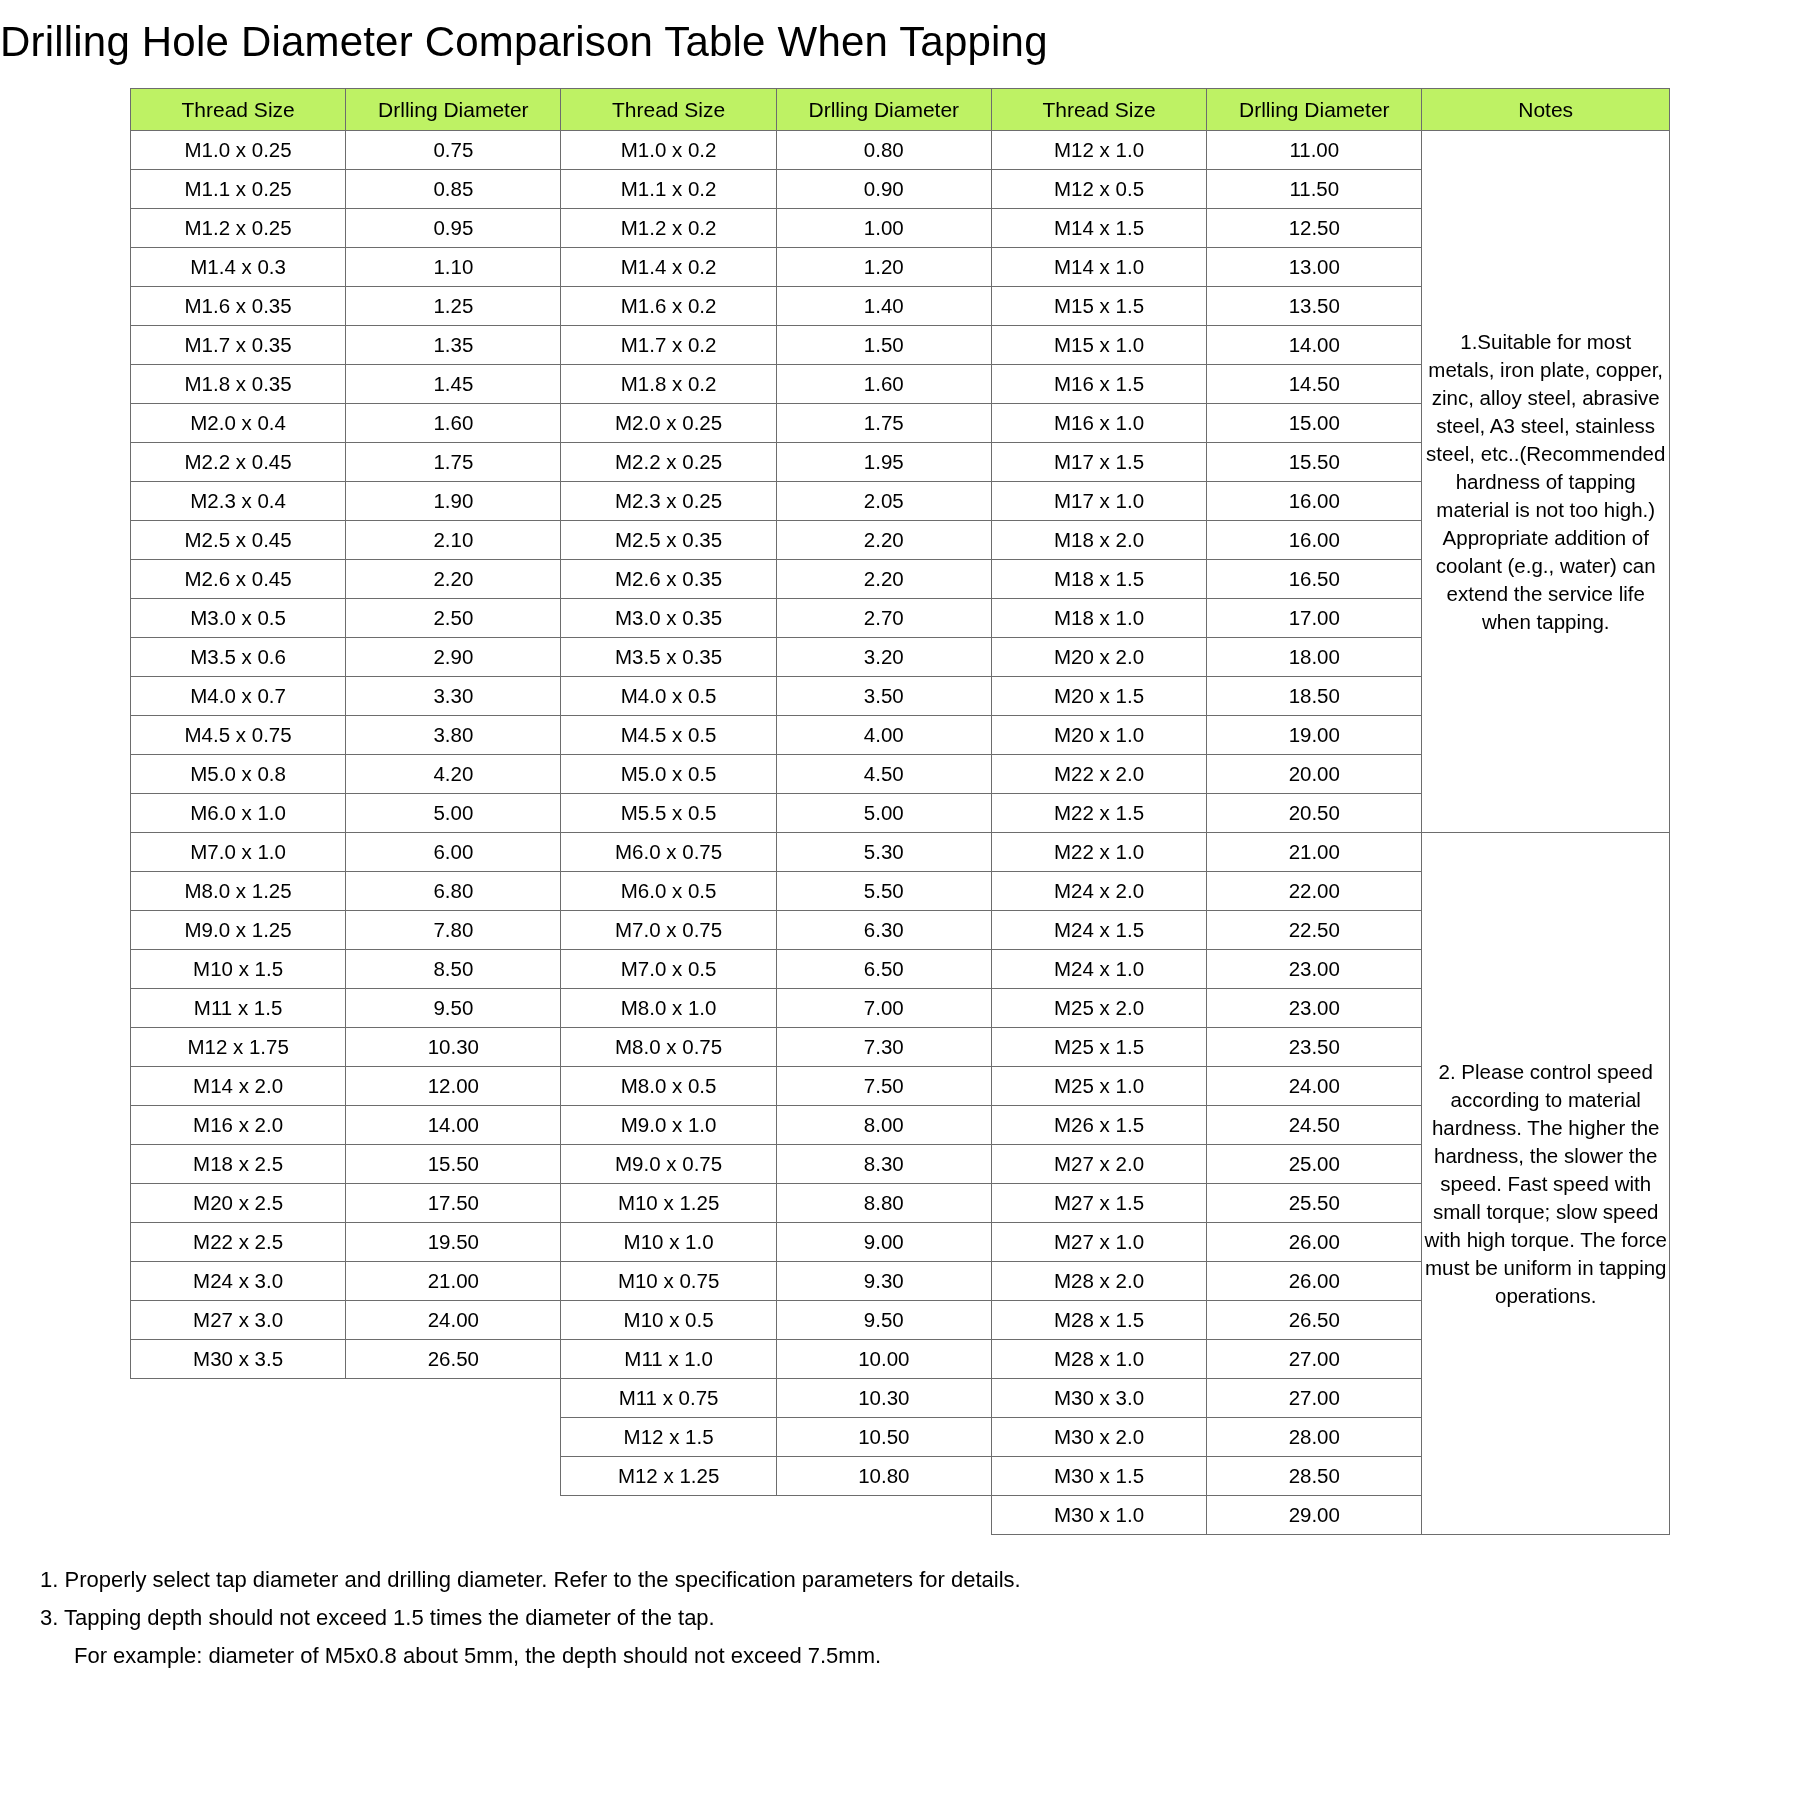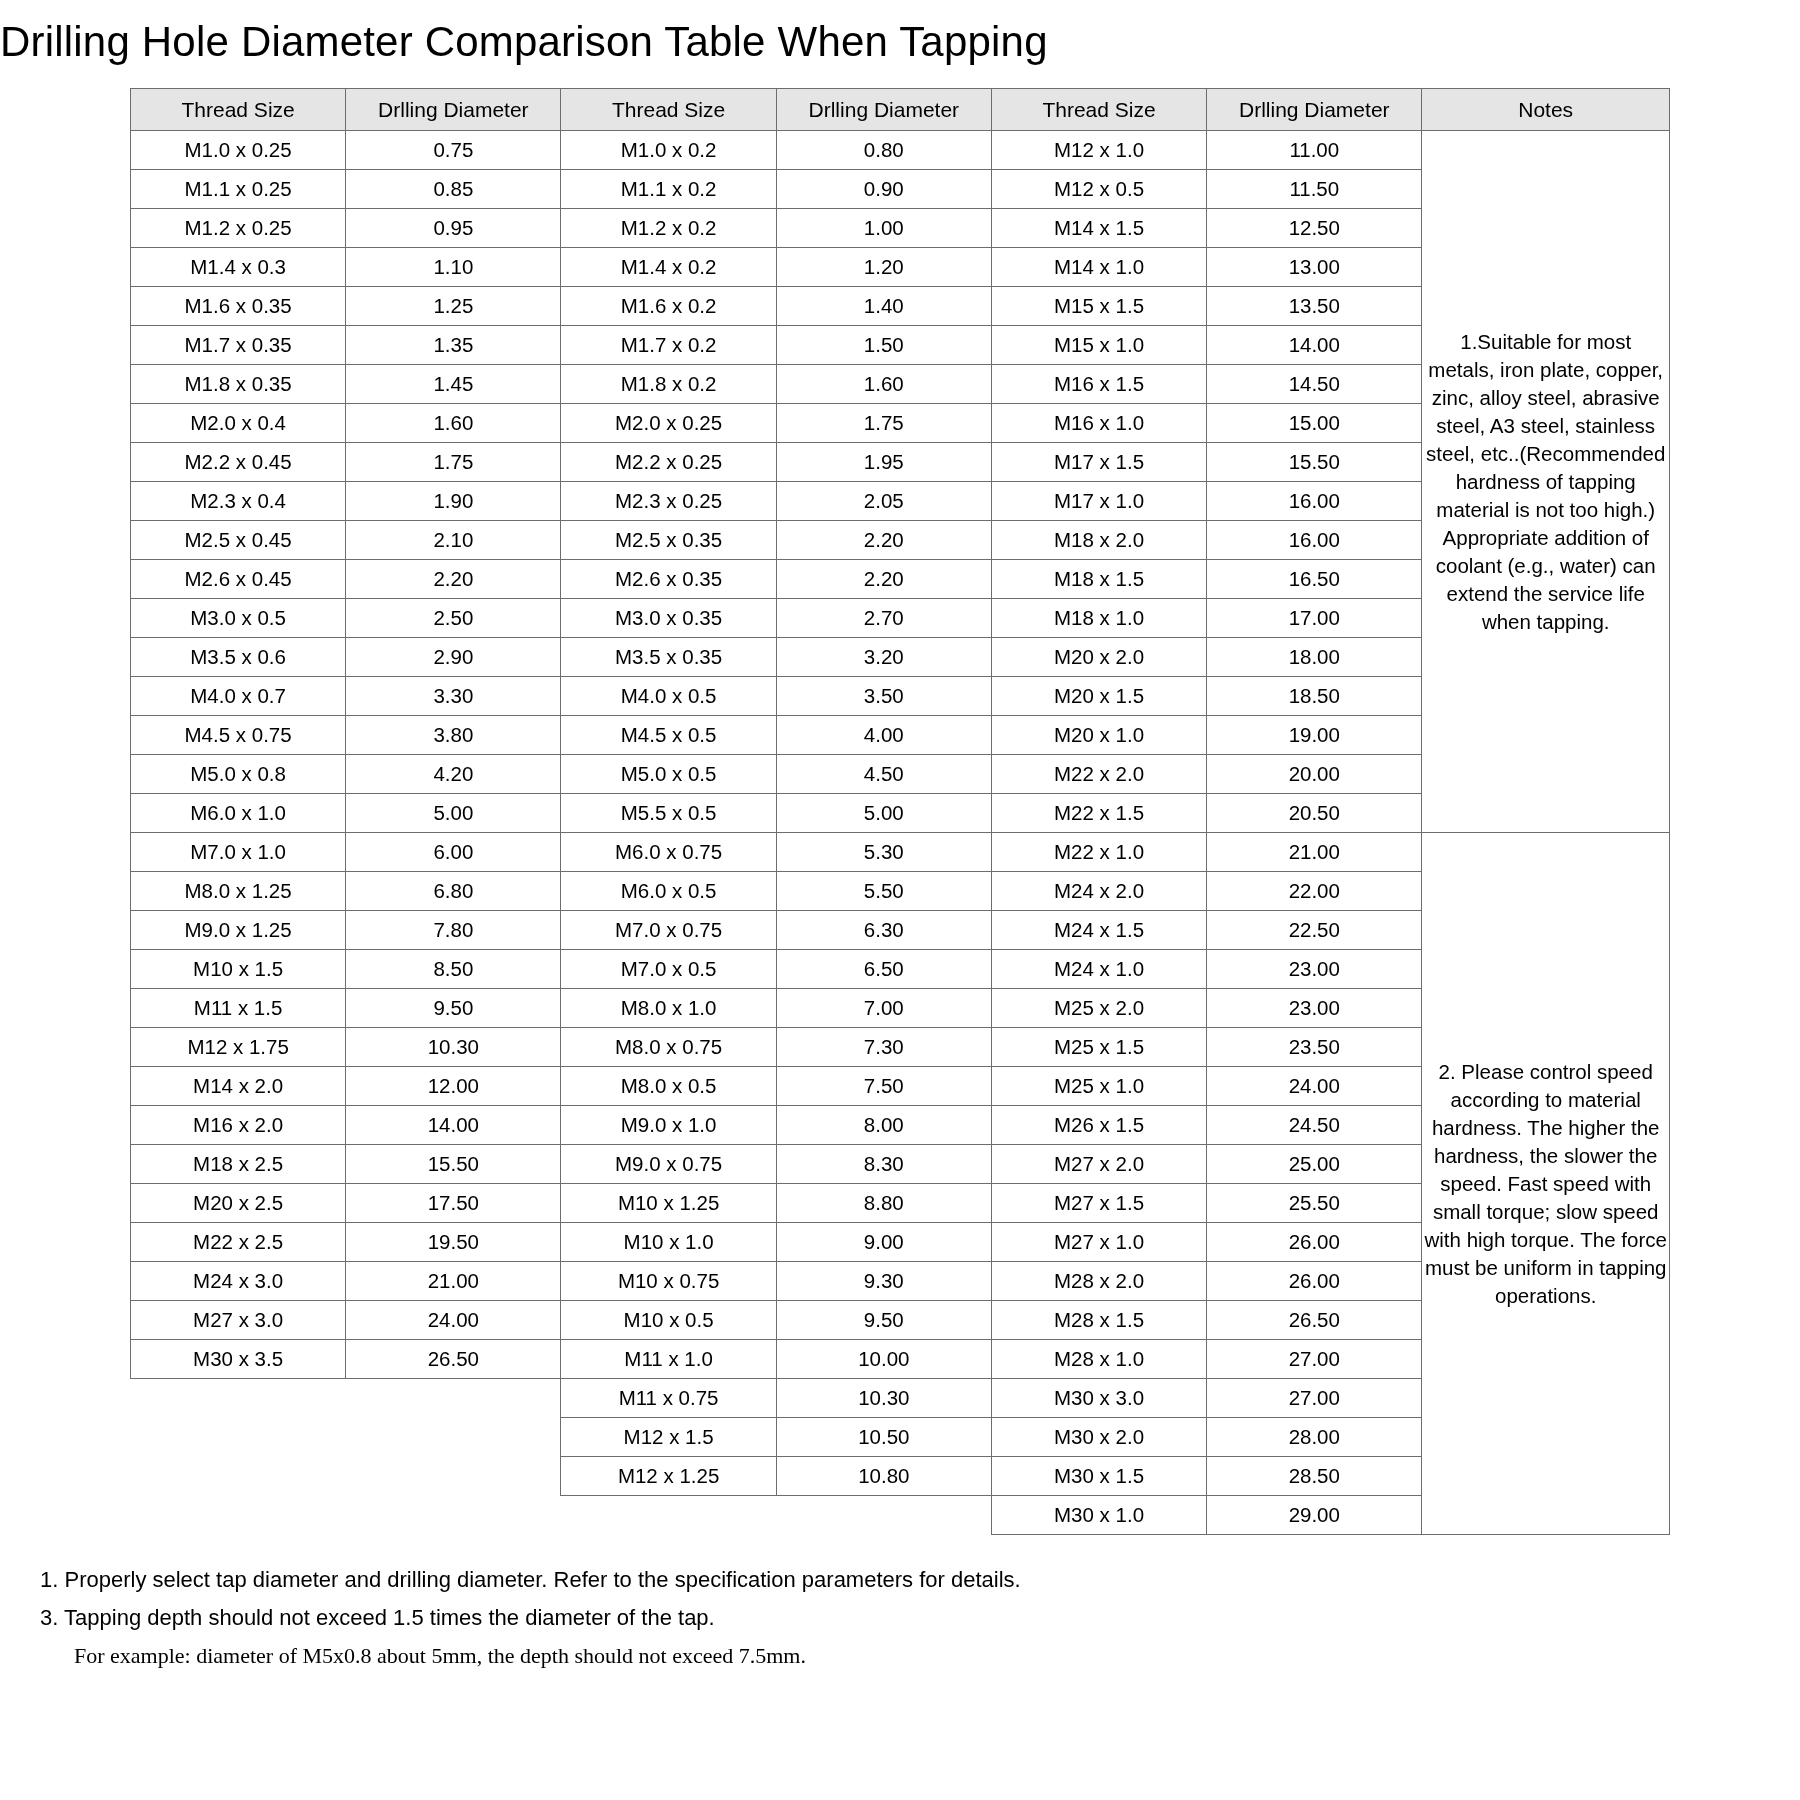--- a/index.html
+++ b/index.html
@@ -40,21 +40,21 @@
     border: 1px solid #6d6d6d;
     font-size: 20.5px;
     font-weight: normal;
     text-align: center;
     height: 39px;
     padding: 0 2px;
     vertical-align: middle;
     box-sizing: border-box;
   }
   table.main thead th {
-    background: #e5e5e5;
+    background: #bef264;
     height: 42px;
     font-size: 21px;
   }
   td.empty {
     border: none !important;
     background: #ffffff;
   }
   td.notes {
     font-size: 20.5px;
     line-height: 28px;
@@ -69,21 +69,20 @@
   .footnotes {
     padding: 26px 40px 0 40px;
     font-size: 22px;
     line-height: 38px;
   }
   .footnotes .fn {
     white-space: nowrap;
   }
   .footnotes .fn.indent {
     padding-left: 34px;
-    font-family: Liberation Serif, serif;
   }
 </style>
 </head>
 <body>
 
 <div class="page">
 
   <h1 class="title">Drilling Hole Diameter Comparison Table When Tapping</h1>
 
   <div class="table-wrap">

